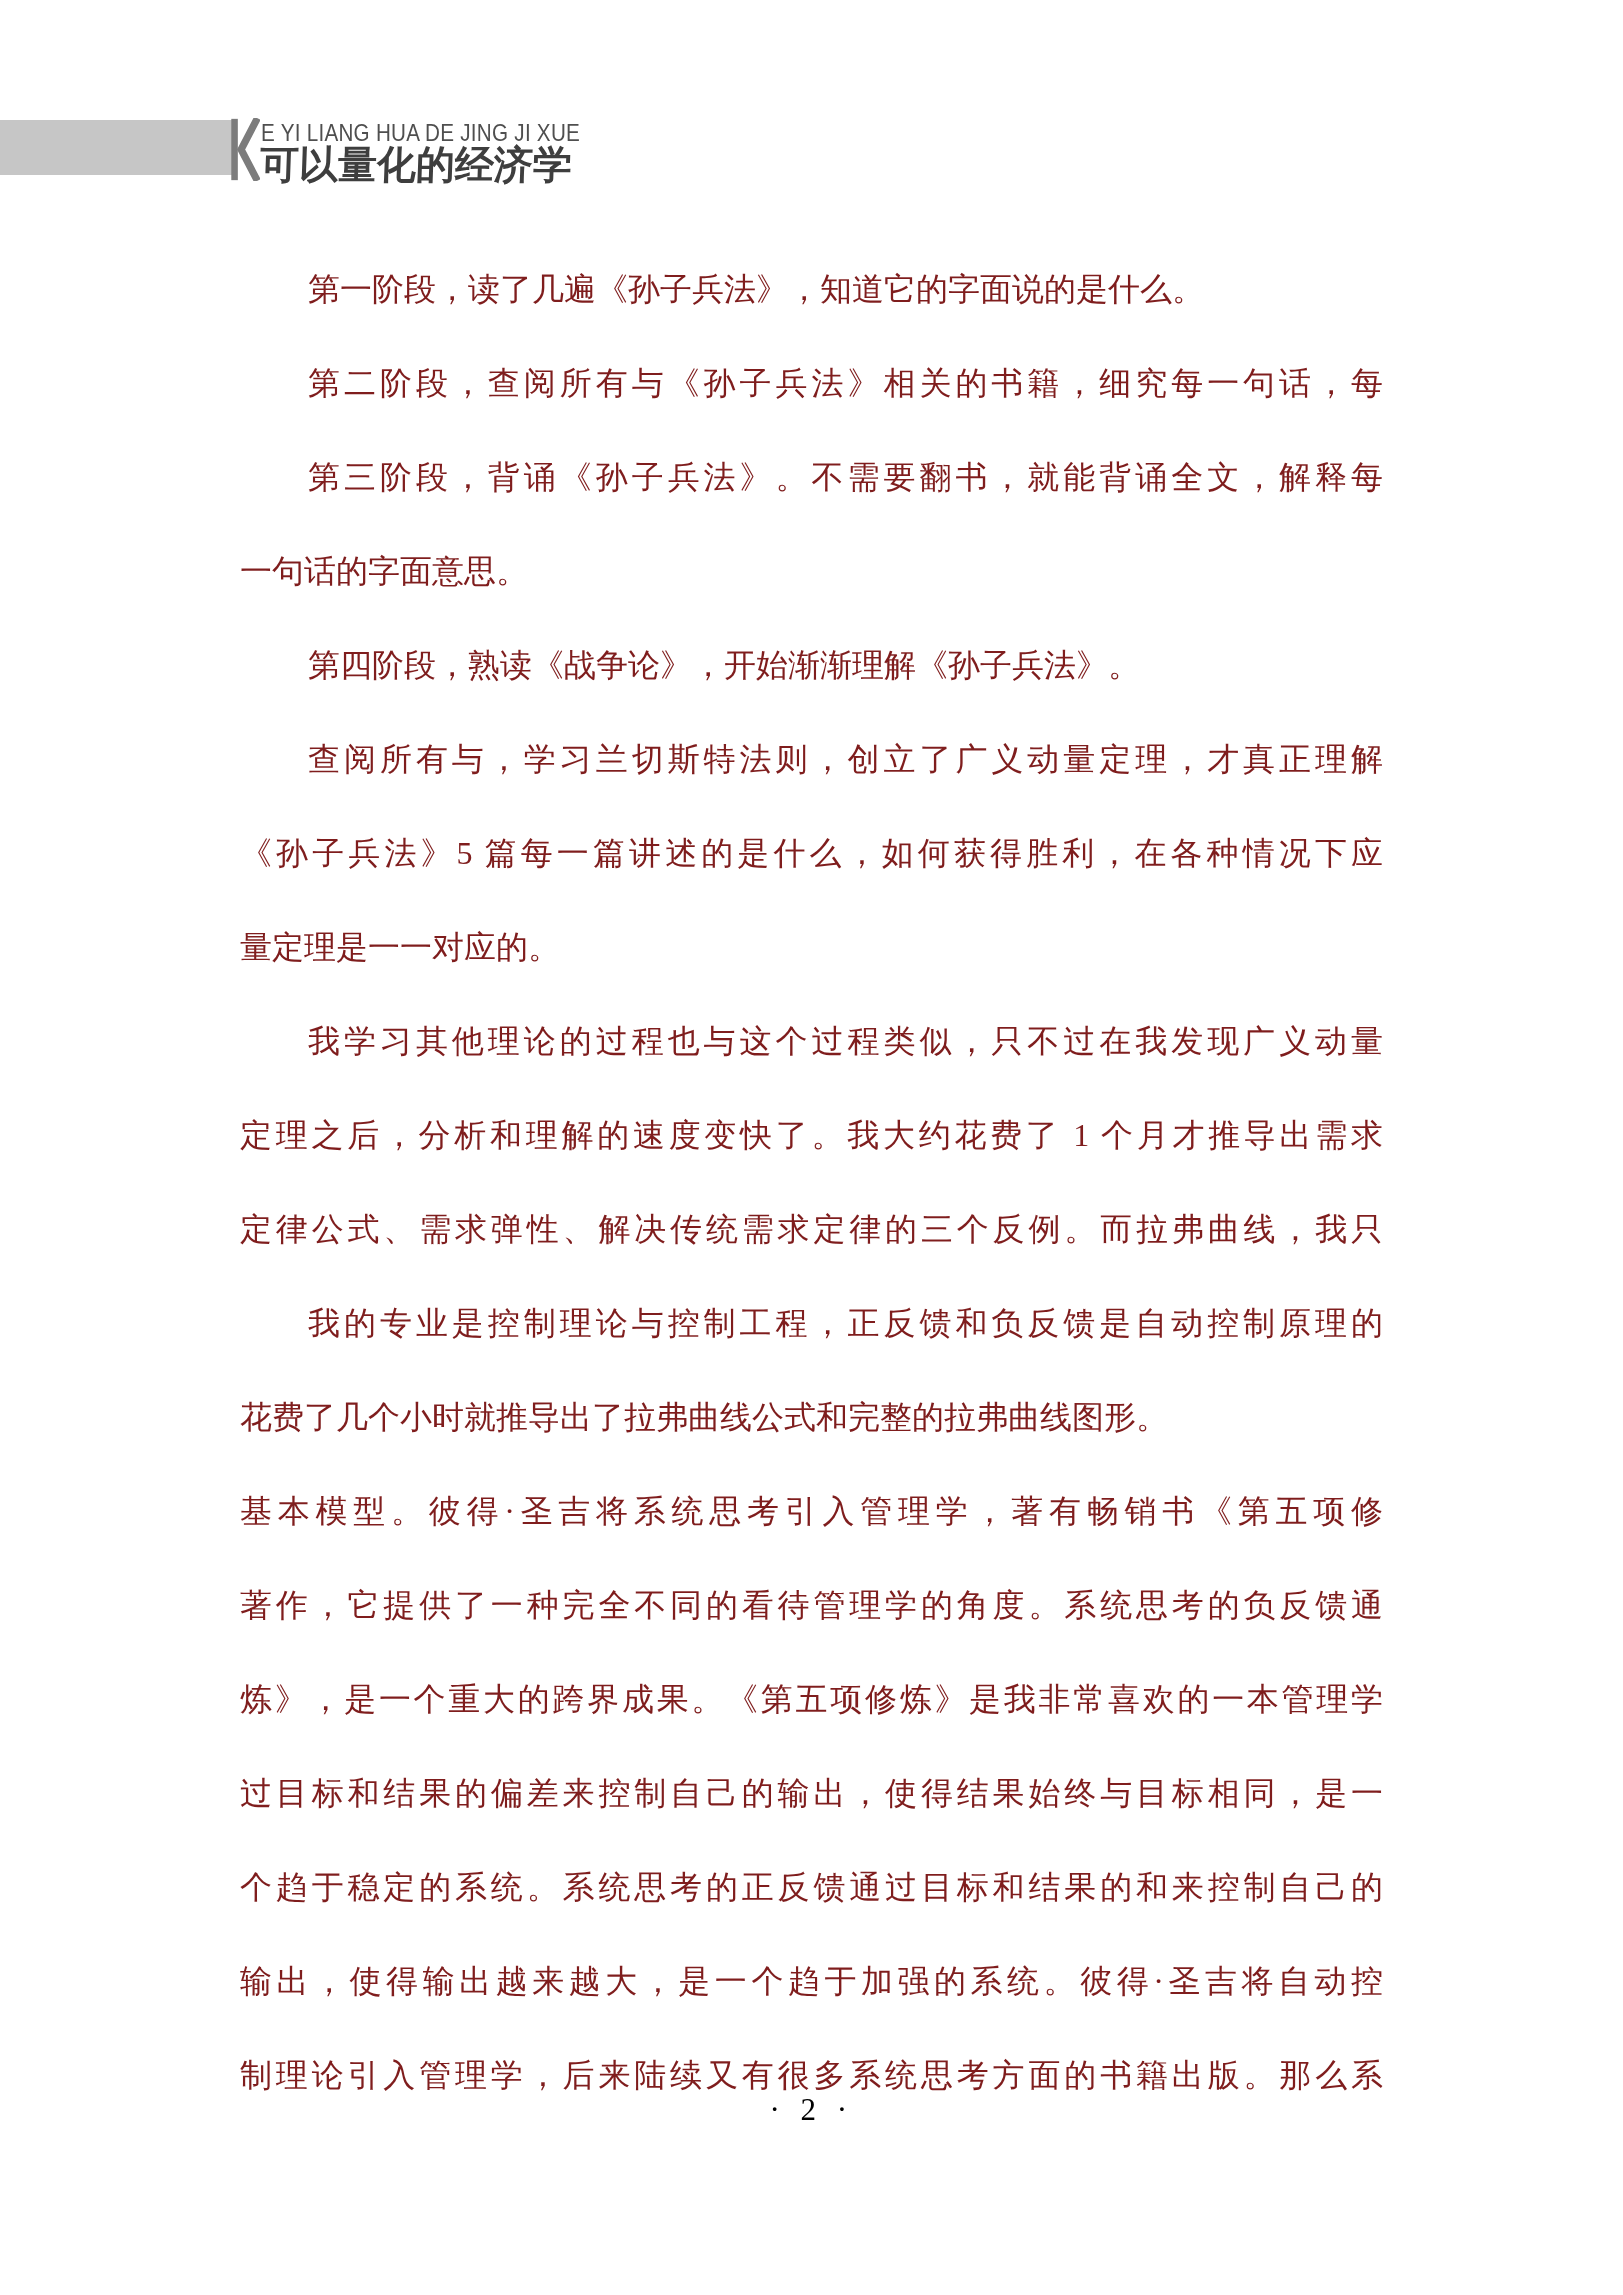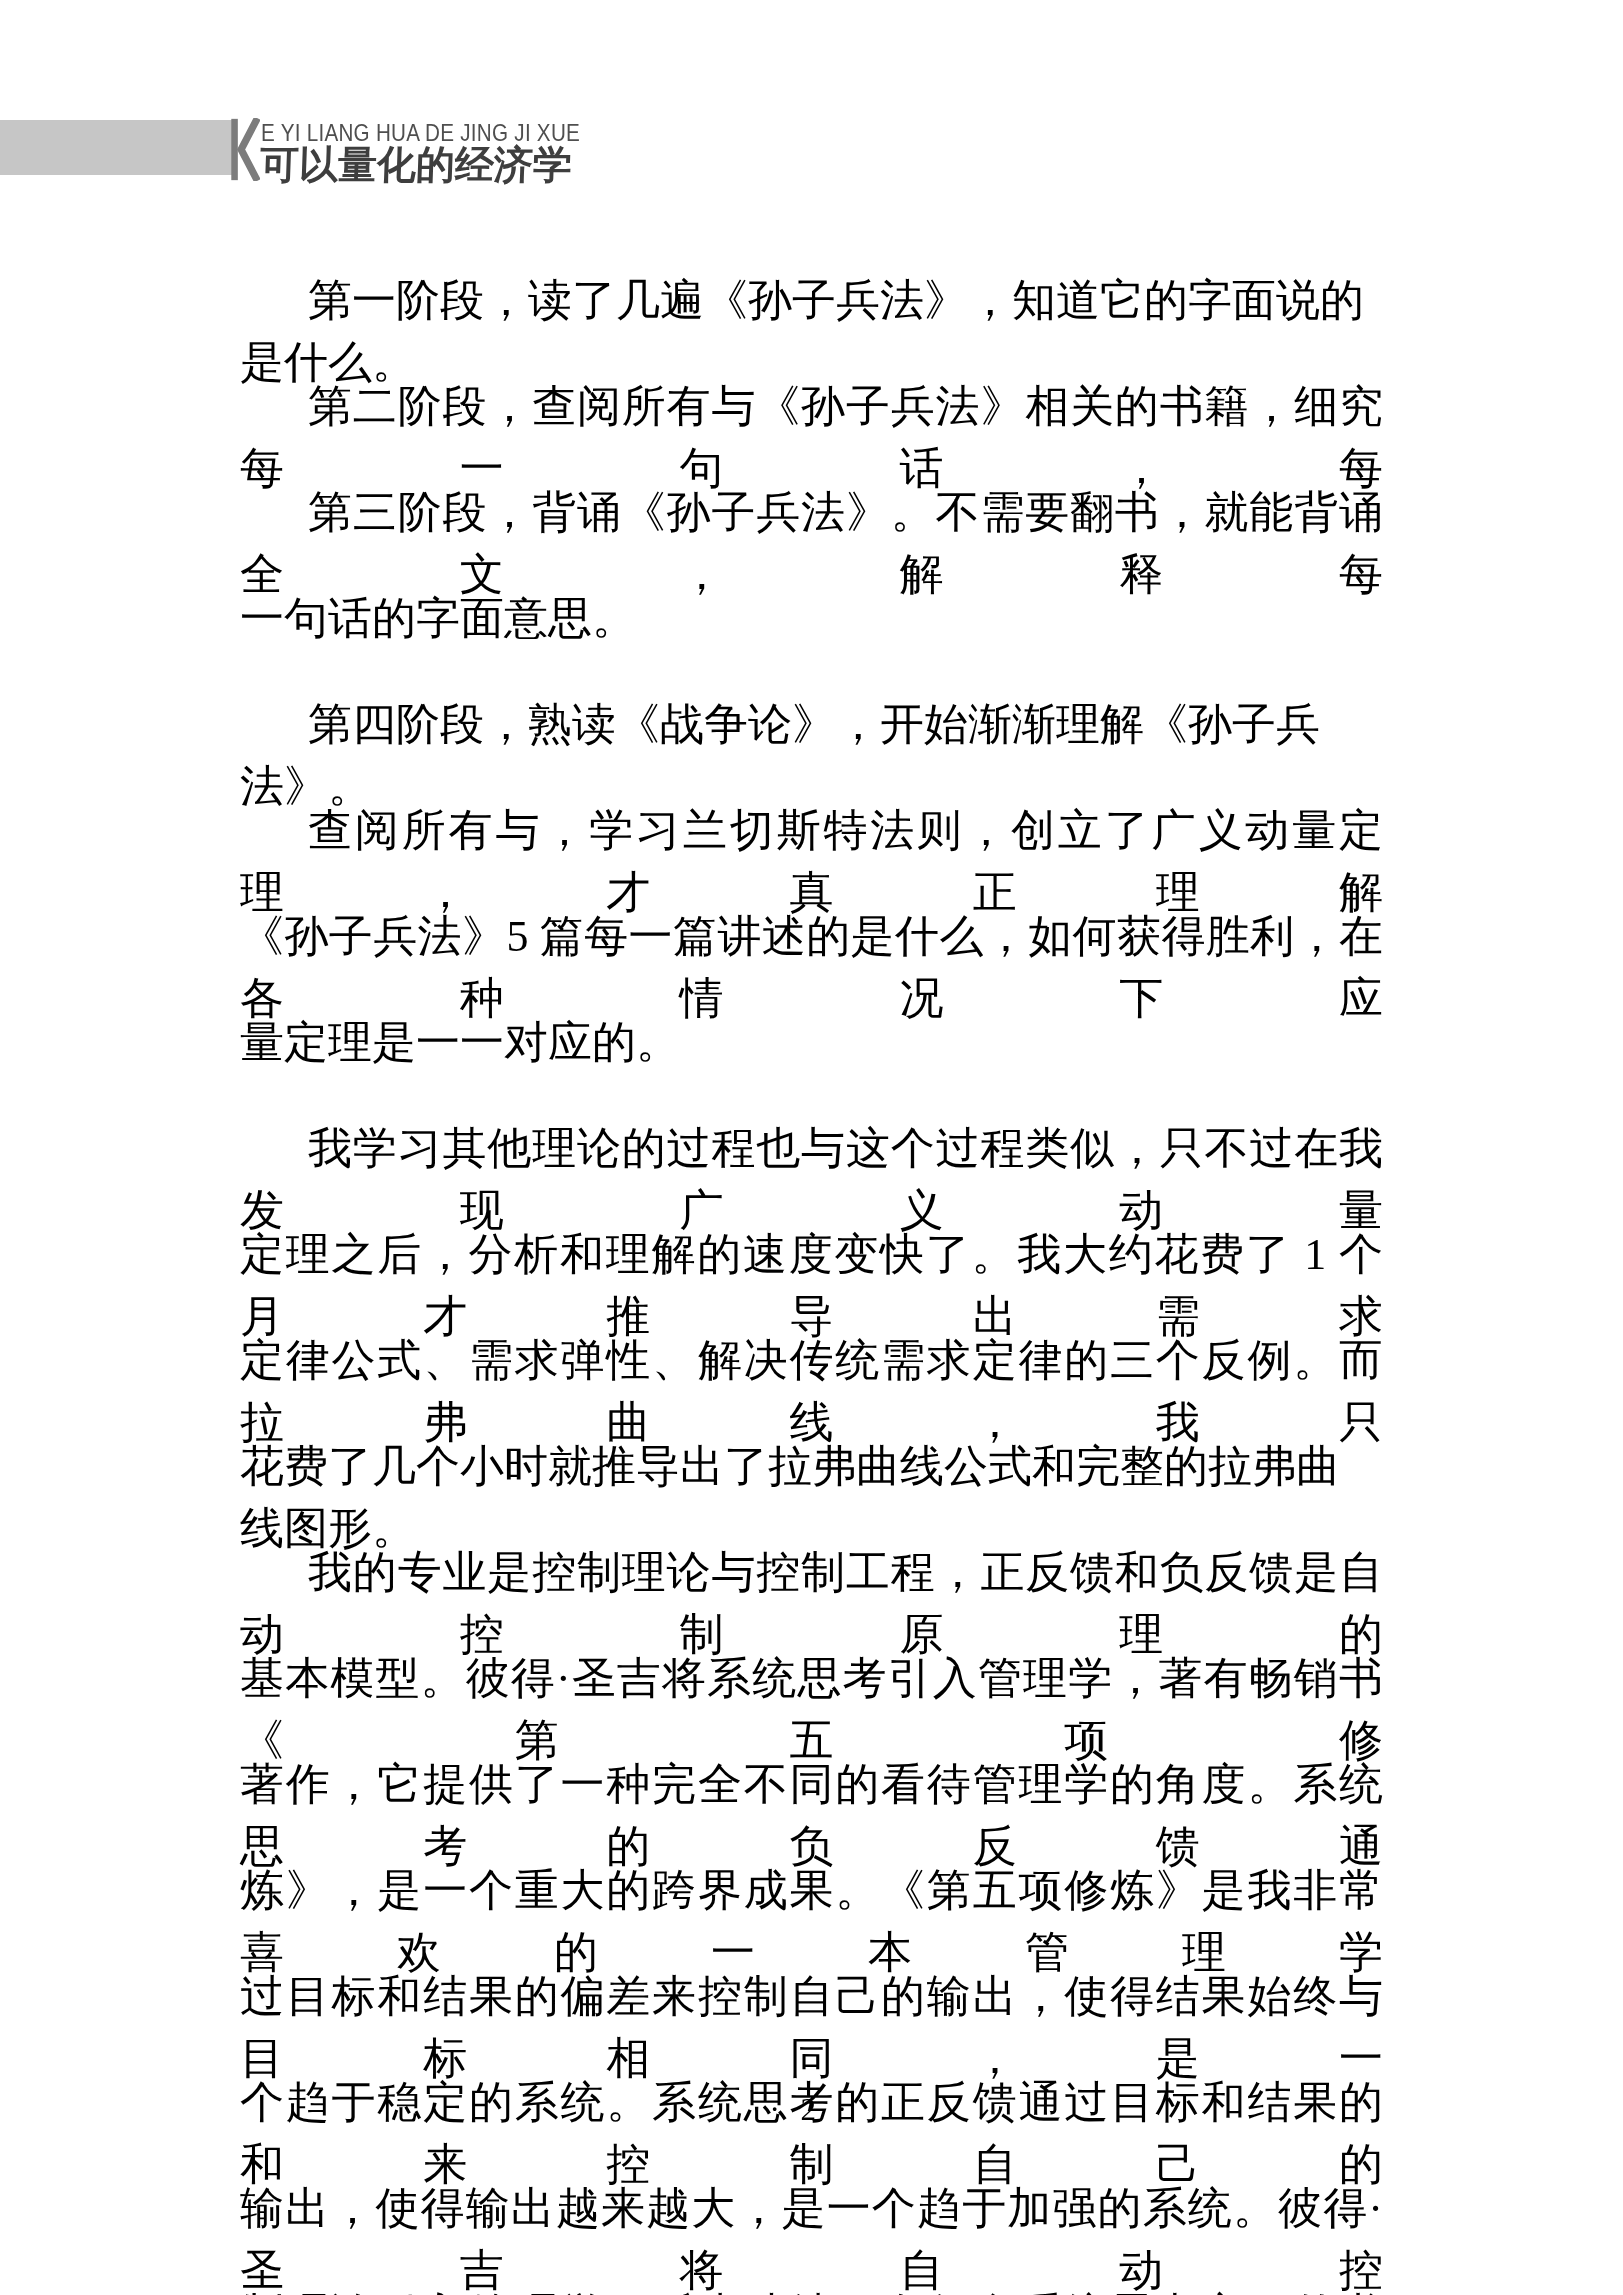--- a/index.html
+++ b/index.html
@@ -52,22 +52,22 @@
 
   
   .body-text {
     position: absolute;
     left: 240px; top: 226px;
     width: 1143px;
   }
   .line {
     height: 62px;
     line-height: 62px;
-    font-size: 44px;
-    color: #000000;
+    font-size: 32px;
+    color: #7f1d1d;
     white-space: normal;
   }
   .line.fill {
     text-align: justify;
     text-align-last: justify;
   }
   .line.indent { text-indent: 68px; }
 
   
   .page-number {
@@ -104,22 +104,22 @@
       <p class="line indent fill">第二阶段，查阅所有与《孙子兵法》相关的书籍，细究每一句话，每</p>
       <p class="line indent fill">第三阶段，背诵《孙子兵法》。不需要翻书，就能背诵全文，解释每</p>
       <p class="line">一句话的字面意思。</p>
       <p class="line indent">第四阶段，熟读《战争论》，开始渐渐理解《孙子兵法》。</p>
       <p class="line indent fill">查阅所有与，学习兰切斯特法则，创立了广义动量定理，才真正理解</p>
       <p class="line fill">《孙子兵法》5 篇每一篇讲述的是什么，如何获得胜利，在各种情况下应</p>
       <p class="line">量定理是一一对应的。</p>
       <p class="line indent fill">我学习其他理论的过程也与这个过程类似，只不过在我发现广义动量</p>
       <p class="line fill">定理之后，分析和理解的速度变快了。我大约花费了 1 个月才推导出需求</p>
       <p class="line fill">定律公式、需求弹性、解决传统需求定律的三个反例。而拉弗曲线，我只</p>
+      <p class="line indent fill">我的专业是控制理论与控制工程，正反馈和负反馈是自动控制原理的</p>
       <p class="line">花费了几个小时就推导出了拉弗曲线公式和完整的拉弗曲线图形。</p>
-      <p class="line indent fill">我的专业是控制理论与控制工程，正反馈和负反馈是自动控制原理的</p>
       <p class="line fill">基本模型。彼得·圣吉将系统思考引入管理学，著有畅销书《第五项修</p>
       <p class="line fill">著作，它提供了一种完全不同的看待管理学的角度。系统思考的负反馈通</p>
       <p class="line fill">炼》，是一个重大的跨界成果。《第五项修炼》是我非常喜欢的一本管理学</p>
       <p class="line fill">过目标和结果的偏差来控制自己的输出，使得结果始终与目标相同，是一</p>
       <p class="line fill">个趋于稳定的系统。系统思考的正反馈通过目标和结果的和来控制自己的</p>
       <p class="line fill">输出，使得输出越来越大，是一个趋于加强的系统。彼得·圣吉将自动控</p>
       <p class="line fill">制理论引入管理学，后来陆续又有很多系统思考方面的书籍出版。那么系</p>
     </div>
 
   <div class="page-number">· 2 ·</div>

